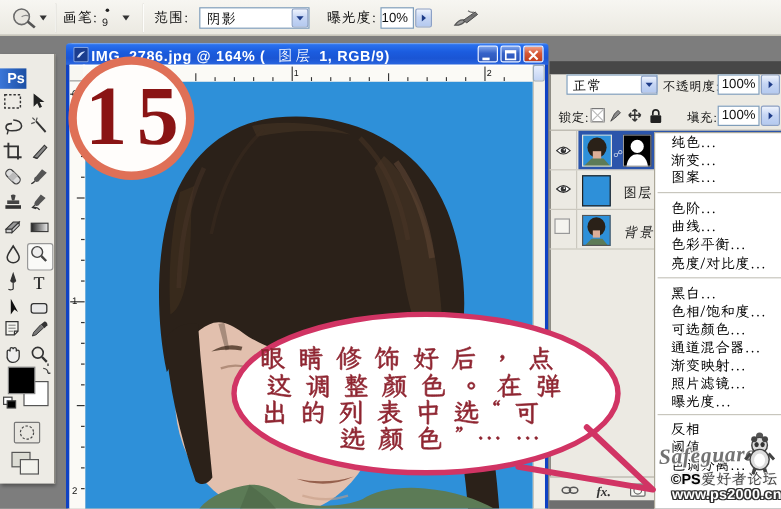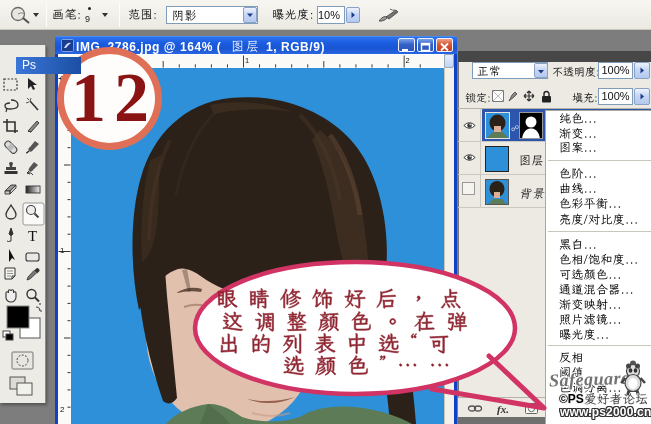--- a/index.html
+++ b/index.html
@@ -634,21 +634,21 @@
     <g fill="#8e2430" stroke="#8e2430" stroke-width="28" paint-order="stroke" stroke-linejoin="round">
       <use href="#g9009" transform="translate(0.0 0) scale(0.02150)"></use>
       <use href="#g989C" transform="translate(32.0 0) scale(0.02150)"></use>
       <use href="#g8272" transform="translate(64.0 0) scale(0.02150)"></use>
       <use href="#g201D" transform="translate(96.0 0) scale(0.02150)"></use>
       <use href="#g2026" transform="translate(114.0 0) scale(0.02150)"></use>
       <use href="#g2026" transform="translate(146.0 0) scale(0.02150)"></use>
     </g>
   </svg>
 <div class="abs" style="left:57px;top:47px;width:105px;height:103px;border-radius:50%;background:#fffdfb;border:7px solid #df7057"></div>
-<div class="abs" style="left:58px;top:47px;width:104px;height:104px;text-align:center;font-family:'Liberation Serif',serif;font-size:70px;font-weight:bold;color:#8a1414;line-height:101px;letter-spacing:8px;padding-left:8px">12</div>
+<div class="abs" style="left:58px;top:47px;width:104px;height:104px;text-align:center;font-family:'Liberation Serif',serif;font-size:70px;font-weight:bold;color:#8a1414;line-height:101px;letter-spacing:8px;padding-left:8px">15</div>
 <div class="abs" style="left:549px;top:369px;width:90px;font-family:'Liberation Serif',serif;font-style:italic;font-weight:bold;font-size:18px;color:rgba(95,95,95,0.88);text-shadow:1px 1px 0 rgba(255,255,255,0.9),-1px -1px 0 rgba(255,255,255,0.9),1px -1px 0 rgba(255,255,255,0.9),-1px 1px 0 rgba(255,255,255,0.9);transform:rotate(-2deg);letter-spacing:0.5px">Safeguard</div>
 <svg class="abs" style="left:619px;top:360px" width="28" height="36" viewBox="0 0 28 36">
 <circle cx="14" cy="3.5" r="3" fill="#555"></circle>
 <circle cx="14" cy="11" r="6.5" fill="#ddd" stroke="#444" stroke-width="1.2"></circle>
 <circle cx="9.5" cy="6" r="2.5" fill="#444"></circle>
     <circle cx="18.5" cy="6" r="2.5" fill="#444"></circle>
 <ellipse cx="11.5" cy="10.5" rx="1.8" ry="2.2" fill="#333"></ellipse>
     <ellipse cx="16.5" cy="10.5" rx="1.8" ry="2.2" fill="#333"></ellipse>
 <ellipse cx="14" cy="23" rx="8" ry="8.5" fill="#ddd" stroke="#444" stroke-width="1.2"></ellipse>
 <ellipse cx="14" cy="23.5" rx="4.5" ry="5.5" fill="#fff"></ellipse>
@@ -660,21 +660,21 @@
       <use href="#g7231" transform="translate(0.0 0) scale(0.01250)"></use>
       <use href="#g597D" transform="translate(12.8 0) scale(0.01250)"></use>
       <use href="#g8005" transform="translate(25.6 0) scale(0.01250)"></use>
       <use href="#g8BBA" transform="translate(38.4 0) scale(0.01250)"></use>
       <use href="#g575B" transform="translate(51.2 0) scale(0.01250)"></use>
     </g>
   </svg>
 <div class="abs" style="left:559px;top:392px;font-family:'Liberation Sans',sans-serif;font-weight:bold;font-size:12px;color:#000000;letter-spacing:0px;text-shadow:1px 1px 0 #f2f2f2,-1px -1px 0 #f2f2f2,1px -1px 0 #f2f2f2,-1px 1px 0 #f2f2f2">©PS</div>
 <div class="abs" style="left:560px;top:405px;font-family:'Liberation Sans',sans-serif;font-weight:bold;font-size:12px;color:#ffffff;letter-spacing:0.2px;text-shadow:1px 1px 0 #333,-1px -1px 0 #333,1px -1px 0 #333,-1px 1px 0 #333,0 1px 0 #333,0 -1px 0 #333,1px 0 0 #333,-1px 0 0 #333">www.ps2000.cn</div>
 <div class="abs" style="left:0;top:45px;width:46px;height:358px;background:#edebe5;border-right:1px solid #8d8a82;box-shadow:1px 2px 3px rgba(0,0,0,0.35)"></div>
-<div class="abs" style="left:16px;top:57px;width:65px;height:17px;background:linear-gradient(90deg,#3a76d8,#1c4fa4);color:#fff;font-weight:normal;font-size:12px;padding:1px 0 0 6px;font-family:'Liberation Sans',sans-serif">Ps</div>
+<div class="abs" style="left:0;top:57px;width:22px;height:17px;background:linear-gradient(90deg,#3a76d8,#1c4fa4);color:#fff;font-weight:bold;font-size:12px;padding:1px 0 0 6px;font-family:'Liberation Sans',sans-serif">Ps</div>
 <svg class="abs" style="left:0;top:0" width="46" height="424" viewBox="0 0 46 424">
     <rect x="23" y="203" width="21" height="22" rx="2" fill="#fafaf8" stroke="#999"></rect>
     <g transform="translate(2 76)">
       <rect x="2" y="3" width="13" height="11" fill="none" stroke="#333" stroke-width="1.2" stroke-dasharray="2 1.6"></rect>
     </g>
     <g transform="translate(24 76)">
       <path d="M4 2 L4 13 L7 10 L9 14 L11 13 L9 9 L13 9 Z" fill="#222"></path>
     </g>
     <g transform="translate(2 97)">
       <path d="M9 3 C13 3 16 5 16 8 C16 11 12 12 8 12 C5 12 3 11 3 9 C3 7 5 6 8 6" fill="none" stroke="#333" stroke-width="1.3"></path>

